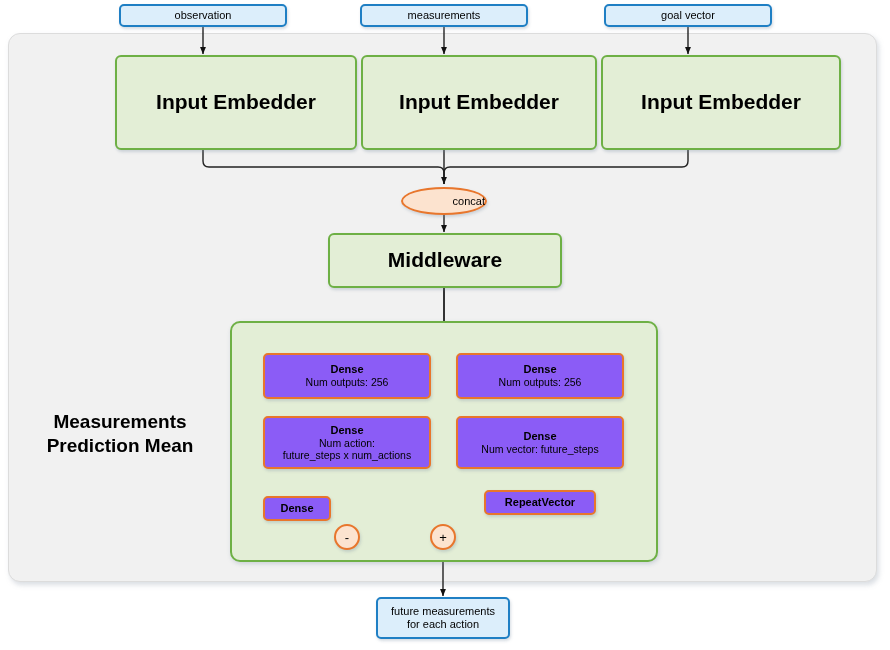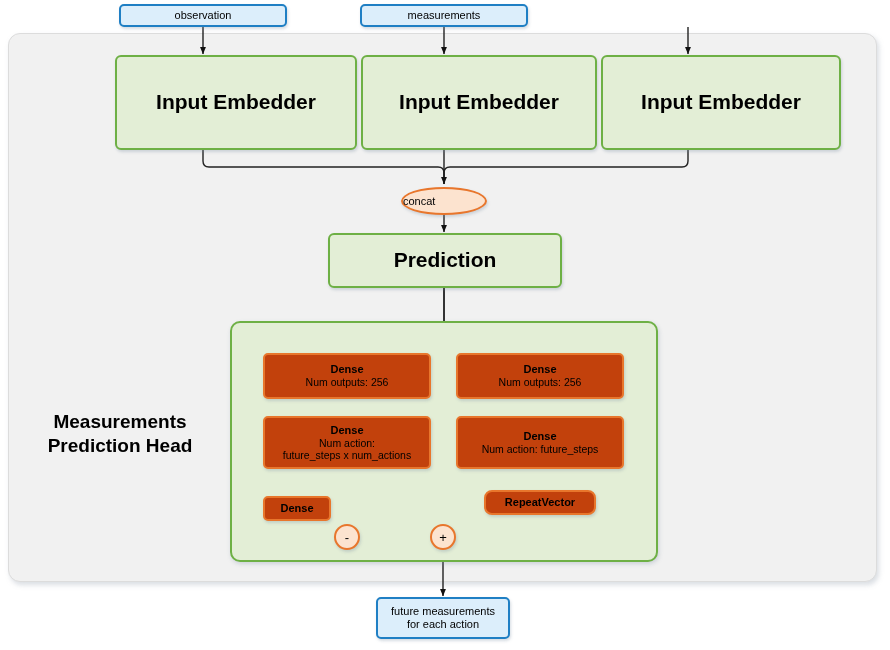--- a/index.html
+++ b/index.html
@@ -75,21 +75,21 @@
   .head-title {
     position: absolute;
     font-size: 19px;
     font-weight: bold;
     color: #000;
     text-align: center;
     line-height: 1.28;
   }
   
   .orange-box {
-    background: #c2410c;
+    background: #8b5cf6;
     border: 2px solid #e8762c;
     border-radius: 5px;
     font-size: 10.5px;
     box-shadow: 1px 2px 3px rgba(120,140,160,0.30);
   }
   .orange-box .ttl {
     font-weight: bold;
     font-size: 11px;
   }
   .op-circle {
@@ -108,21 +108,21 @@
     box-shadow: 1px 2px 3px rgba(120,140,160,0.30);
   }
   .concat-ellipse {
     position: absolute;
     background: #fce3cf;
     border: 2px solid #e8762c;
     border-radius: 50%;
     box-sizing: border-box;
     display: flex;
     align-items: center;
-    justify-content: flex-start;
+    justify-content: flex-end;
     font-size: 11px;
     color: #000;
     box-shadow: 1px 2px 3px rgba(120,140,160,0.30);
   }
   svg.edges {
     position: absolute;
     left: 0; top: 0;
     width: 890px;
     height: 650px;
     pointer-events: none;
@@ -178,44 +178,47 @@
 
     <path class="edge" d="M443,550 L443,596" marker-end="url(#arrow)"></path>
   </svg>
 
   <div class="node io-box" style="left:119px; top:4px; width:168px; height:23px;">
     <span>observation</span>
   </div>
   <div class="node io-box" style="left:360px; top:4px; width:168px; height:23px;">
     <span>measurements</span>
   </div>
+  <div class="node io-box" style="left:604px; top:4px; width:168px; height:23px;">
+    <span>goal vector</span>
+  </div>
 
   <div class="node green-box embedder" style="left:82px; top:55px; width:242px; height:95px;">
     <span>Input Embedder</span>
   </div>
   <div class="node green-box embedder" style="left:328px; top:55px; width:236px; height:95px;">
     <span>Input Embedder</span>
   </div>
   <div class="node green-box embedder" style="left:568px; top:55px; width:240px; height:95px;">
     <span>Input Embedder</span>
   </div>
 
   <div class="concat-ellipse" style="left:401px; top:187px; width:86px; height:28px;">
     <span>concat</span>
   </div>
 
   <div class="node green-box middleware" style="left:328px; top:233px; width:234px; height:55px;">
-    <span>Prediction</span>
+    <span>Middleware</span>
   </div>
 
   <div class="head-panel" style="left:230px; top:321px; width:428px; height:241px;"></div>
 
   <div class="head-title" style="left:20px; top:410px; width:200px;">
     <div>Measurements</div>
-    <div>Prediction Head</div>
+    <div>Prediction Mean</div>
   </div>
 
   <div class="node orange-box" style="left:263px; top:353px; width:168px; height:46px;">
     <span class="ttl">Dense</span>
     <span>Num outputs: 256</span>
   </div>
 
   <div class="node orange-box" style="left:263px; top:416px; width:168px; height:53px;">
     <span class="ttl">Dense</span>
     <span>Num action:</span>
@@ -230,24 +233,24 @@
     <span>-</span>
   </div>
 
   <div class="node orange-box" style="left:456px; top:353px; width:168px; height:46px;">
     <span class="ttl">Dense</span>
     <span>Num outputs: 256</span>
   </div>
 
   <div class="node orange-box" style="left:456px; top:416px; width:168px; height:53px;">
     <span class="ttl">Dense</span>
-    <span>Num action: future_steps</span>
-  </div>
-
-  <div class="node orange-box" style="left:484px; top:490px; width:112px; height:25px; font-weight:bold; font-size:11px;border-radius:8px;">
+    <span>Num vector: future_steps</span>
+  </div>
+
+  <div class="node orange-box" style="left:484px; top:490px; width:112px; height:25px; font-weight:bold; font-size:11px;">
     <span>RepeatVector</span>
   </div>
 
   <div class="op-circle" style="left:430px; top:524px;">
     <span>+</span>
   </div>
 
   <div class="node io-box" style="left:376px; top:597px; width:134px; height:42px;">
     <span>future measurements</span>
     <span>for each action</span>

